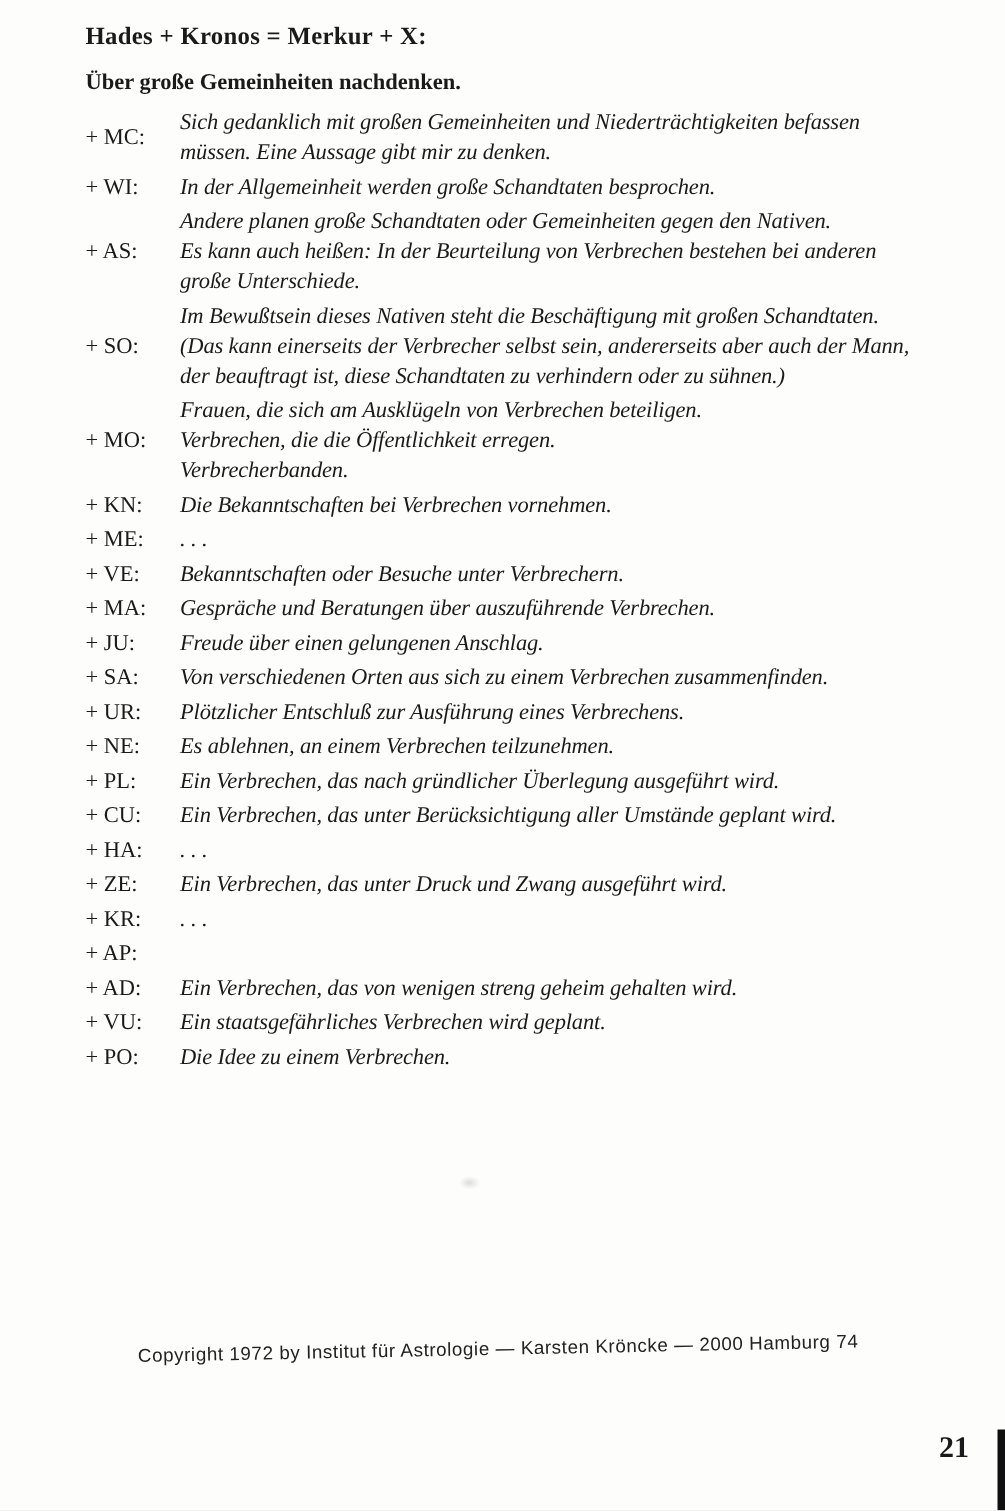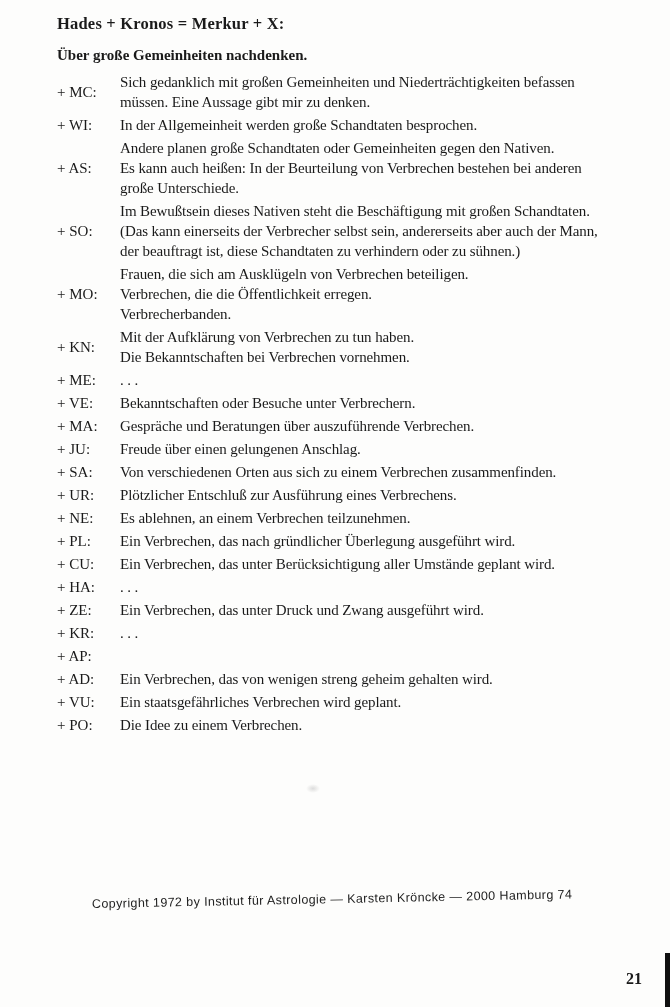--- a/index.html
+++ b/index.html
@@ -50,40 +50,40 @@
   }
   .entry-body {
     flex: 1;
     min-width: 0;
   }
   .entry-line {
     font-size: 15px;
     line-height: 20px;
     letter-spacing: -0.1px;
     white-space: nowrap;
+    font-style: italic;
   }
   .copyright-line {
     position: absolute;
     left: 92px;
     top: 897px;
     font-family: "Liberation Sans", sans-serif;
     font-size: 12.5px;
     letter-spacing: 0.4px;
     color: #222;
     transform: rotate(-1.15deg);
     transform-origin: left center;
     white-space: nowrap;
   }
   .page-number {
     position: absolute;
     left: 626px;
     top: 954px;
-    font-size: 16px;
+    font-size: 20px;
     font-weight: bold;
-    margin-top: 16px;
   }
   .scan-edge-bar {
     position: absolute;
     right: 0;
     top: 953px;
     width: 5px;
     height: 54px;
     background: #101010;
   }
   .scan-smudge {
@@ -137,21 +137,20 @@
           <div class="entry-label">+ MO:</div>
           <div class="entry-body">
             <div class="entry-line">Frauen, die sich am Ausklügeln von Verbrechen beteiligen.</div>
             <div class="entry-line">Verbrechen, die die Öffentlichkeit erregen.</div>
             <div class="entry-line">Verbrecherbanden.</div>
           </div>
         </div>
         <div class="entry">
           <div class="entry-label">+ KN:</div>
           <div class="entry-body">
-            <div class="entry-line">Mit der Aufklärung von Verbrechen zu tun haben.</div>
             <div class="entry-line">Die Bekanntschaften bei Verbrechen vornehmen.</div>
           </div>
         </div>
         <div class="entry">
           <div class="entry-label">+ ME:</div>
           <div class="entry-body">
             <div class="entry-line">. . .</div>
           </div>
         </div>
         <div class="entry">

